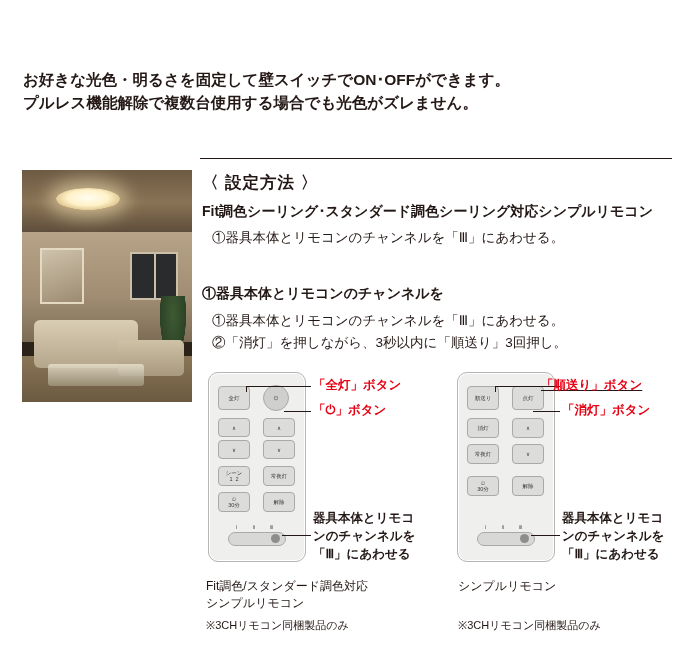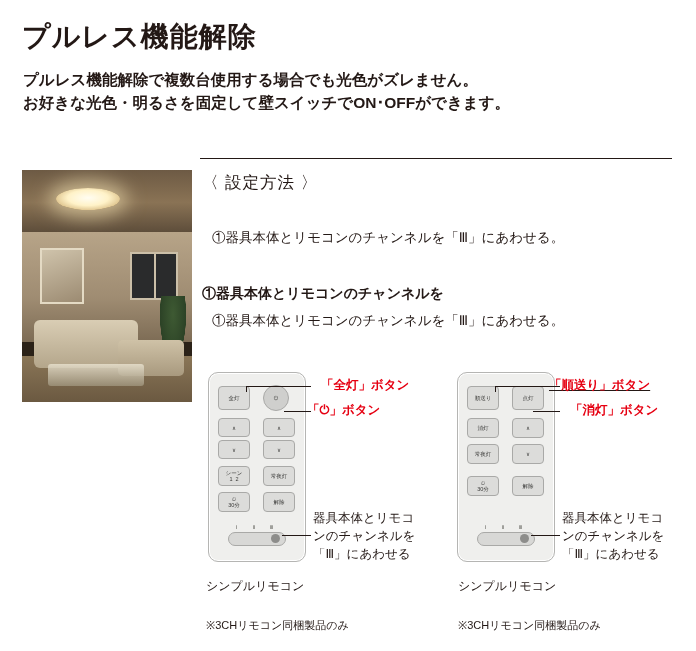--- a/index.html
+++ b/index.html
@@ -119,21 +119,21 @@
     border-radius: 3px;
     opacity: 0.85;
   }
 
   
   .method-head {
     position: absolute;
     left: 202px;
     top: 172px;
     font-size: 16.5px;
-    font-weight: normal;
+    font-weight: bold;
     letter-spacing: 1px;
   }
   .sec1-title {
     position: absolute;
     left: 202px;
     top: 203px;
     font-size: 14px;
     font-weight: bold;
   }
   .sec1-l1 {
@@ -210,26 +210,25 @@
   
   .lead-line {
     position: absolute;
     background: #231815;
   }
   .callout {
     position: absolute;
     font-size: 12.5px;
     font-weight: bold;
     white-space: nowrap;
-    margin-left: 8px;
   }
   .callout-multi {
     position: absolute;
     font-size: 12.5px;
-    font-weight: normal;
+    font-weight: bold;
     line-height: 18px;
   }
   .red {
     color: #e60012;
   }
 
   .cap {
     position: absolute;
     font-size: 12px;
     line-height: 17px;
@@ -237,47 +236,48 @@
   .cap-note {
     position: absolute;
     font-size: 11px;
   }
 </style>
 </head>
 <body>
 
 <div class="page">
 
-  <div class="title">プルレス機能解除</div>
   <div class="lead">
+    <div>お好きな光色・明るさを固定して壁スイッチでON･OFFができます。</div>
     <div>プルレス機能解除で複数台使用する場合でも光色がズレません。</div>
-    <div>お好きな光色・明るさを固定して壁スイッチでON･OFFができます。</div>
   </div>
 
   <div class="divider"></div>
 
   <div class="photo">
     <div class="ph-ceiling"></div>
     <div class="ph-lamp"></div>
     <div class="ph-wall"></div>
     <div class="ph-mirror"></div>
     <div class="ph-window"></div>
     <div class="ph-plant"></div>
     <div class="ph-floor"></div>
     <div class="ph-sofa"></div>
     <div class="ph-sofa2"></div>
     <div class="ph-table"></div>
   </div>
 
   <div class="method-head">〈 設定方法 〉</div>
 
+  <div class="sec1-title">Fit調色シーリング･スタンダード調色シーリング対応シンプルリモコン</div>
   <div class="sec1-l1">①器具本体とリモコンのチャンネルを「Ⅲ」にあわせる。</div>
 
   <div class="sec2-title">①器具本体とリモコンのチャンネルを</div>
   <div class="sec2-l1">①器具本体とリモコンのチャンネルを「Ⅲ」にあわせる。</div>
+  <div class="sec2-l2">②「消灯」を押しながら、3秒以内に「順送り」3回押し。</div>
 
   <div class="remote-wrap remote-a">
     <div class="remote-body"></div>
 
     <div class="btn" style="left:10px; top:14px; width:30px; height:22px;">全灯</div>
     <div class="btn round dark" style="left:55px; top:13px; width:24px; height:24px;">⏻</div>
 
     <div class="btn" style="left:10px; top:46px; width:30px; height:17px;">∧</div>
     <div class="btn" style="left:55px; top:46px; width:30px; height:17px;">∧</div>
     <div class="btn" style="left:10px; top:68px; width:30px; height:17px;">∨</div>
@@ -298,32 +298,33 @@
     <div class="slider-knob" style="left:63px; top:162px;"></div>
   </div>
 
   <div class="lead-line" style="left:246px; top:386px; width:65px; height:1px;"></div>
   <div class="lead-line" style="left:246px; top:386px; width:1px; height:6px;"></div>
   <div class="callout" style="left:313px; top:377px;">
     <span class="red">「全灯」ボタン</span>
   </div>
 
   <div class="lead-line" style="left:284px; top:411px; width:27px; height:1px;"></div>
-  <div class="callout" style="left:299px; top:402px;">
+  <div class="callout" style="left:313px; top:402px;">
     <span class="red">「⏻」ボタン</span>
   </div>
 
   <div class="lead-line" style="left:282px; top:535px; width:29px; height:1px;"></div>
   <div class="callout-multi" style="left:313px; top:509px;">
     <div>器具本体とリモコ</div>
     <div>ンのチャンネルを</div>
     <div>「Ⅲ」にあわせる</div>
   </div>
 
   <div class="cap" style="left:206px; top:578px;">
+    <div>Fit調色/スタンダード調色対応</div>
     <div>シンプルリモコン</div>
   </div>
   <div class="cap-note" style="left:206px; top:617px;">※3CHリモコン同梱製品のみ</div>
 
   <div class="remote-wrap remote-b">
     <div class="remote-body"></div>
 
     <div class="btn" style="left:10px; top:14px; width:30px; height:22px;">順送り</div>
     <div class="btn" style="left:55px; top:14px; width:30px; height:22px;">点灯</div>
 

